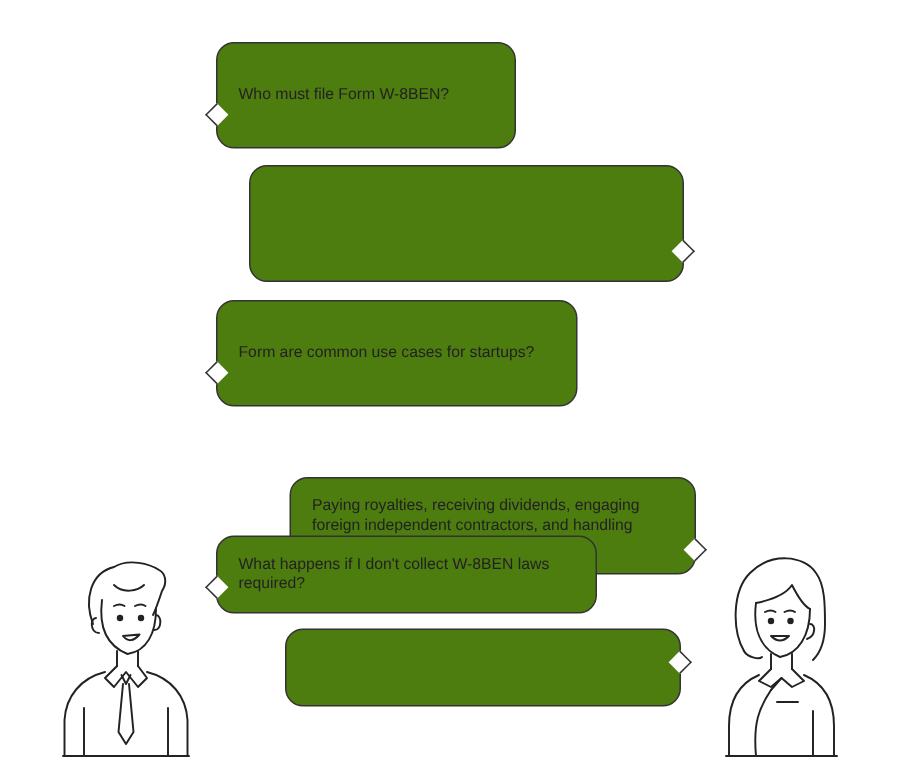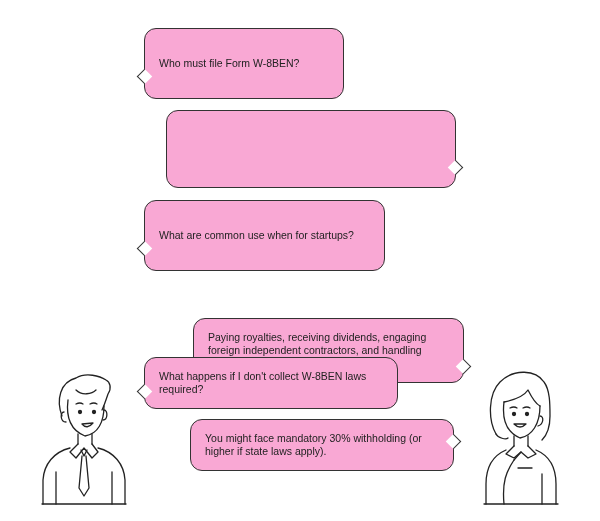--- a/index.html
+++ b/index.html
@@ -1,53 +1,52 @@
 <!DOCTYPE html>
 <html><head>
 <meta charset="utf-8">
 <style>
   html, body { margin:0; padding:0; background:#ffffff; }
   body { width:600px; height:521px; position:relative; overflow:hidden; font-family:"Liberation Sans", sans-serif; color:#222; }
-  .bubble { position:absolute; box-sizing:border-box; border:1.2px solid #333; border-radius:12px; background:#f9a8d4; font-size:10.5px; line-height:13.2px; display:flex; align-items:center; }
+  .bubble { position:absolute; box-sizing:border-box; border:1.2px solid #333; border-radius:12px; background:#4d7c0f; font-size:10.5px; line-height:13.2px; display:flex; align-items:center; }
   .bubble .txt { padding:0 14px; }
   .tail { position:absolute; width:10px; height:10px; background:#fff; border-left:1.2px solid #333; border-bottom:1.2px solid #333; }
   .tail.left { left:-6px; transform:rotate(45deg); }
   .tail.right { right:-6px; transform:rotate(-135deg); }
   .char { position:absolute; }
 </style>
 </head>
 <body>
 
 <div class="bubble" style="left:144px; top:28px; width:200px; height:71px;">
   <div class="tail left" style="top:42px;"></div>
   <div class="txt">Who must file Form W-8BEN?</div>
 </div>
 
 <div class="bubble" style="left:166px; top:110px; width:290px; height:78px;">
   <div class="tail right" style="top:51px;"></div>
 </div>
 
 <div class="bubble" style="left:144px; top:200px; width:241px; height:71px;">
   <div class="tail left" style="top:42px;"></div>
-  <div class="txt">What are common use when for startups?</div>
+  <div class="txt">Form are common use cases for startups?</div>
 </div>
 
 <div class="bubble" style="left:193px; top:281px; width:271px; height:65px;margin-top:37px;">
   <div class="tail right" style="top:42px;"></div>
   <div class="txt">Paying royalties, receiving dividends, engaging foreign independent contractors, and handling international investors.</div>
 </div>
 
 <div class="bubble" style="left:144px; top:357px; width:254px; height:52px;">
   <div class="tail left" style="top:28px;"></div>
   <div class="txt">What happens if I don't collect W-8BEN laws required?</div>
 </div>
 
 <div class="bubble" style="left:190px; top:419px; width:264px; height:52px;">
   <div class="tail right" style="top:16px;"></div>
-  <div class="txt">You might face mandatory 30% withholding (or higher if state laws apply).</div>
 </div>
 
 <svg class="char" style="left:30px; top:360px;" width="110" height="150" viewBox="0 0 110 150" fill="none" stroke="#222" stroke-width="1.3" stroke-linecap="round" stroke-linejoin="round">
 
   <path d="M32 56 C26 40, 30 22, 46 18 C56 12, 70 16, 76 20 C80 22, 82 28, 78 34 C76 40, 74 46, 72 50"></path>
   <path d="M46 30 C52 36, 62 34, 66 30"></path>
 
   <path d="M38 40 C36 56, 40 70, 55 76 C68 74, 74 62, 74 46"></path>
   <path d="M34 52 C30 52, 30 62, 36 62"></path>
   <path d="M74 50 C78 50, 78 60, 73 60"></path>

